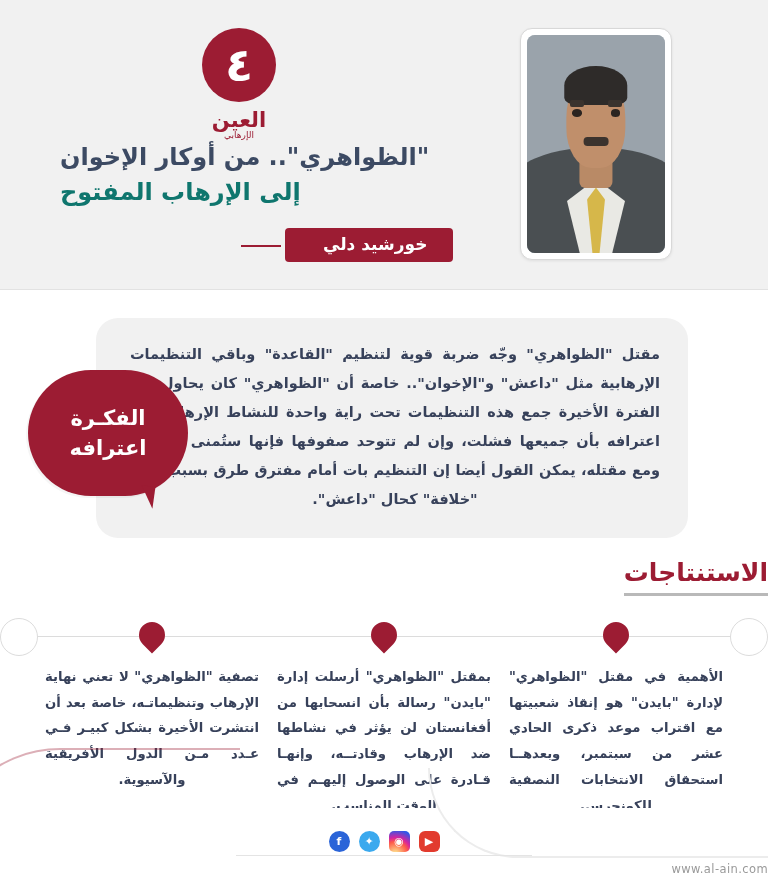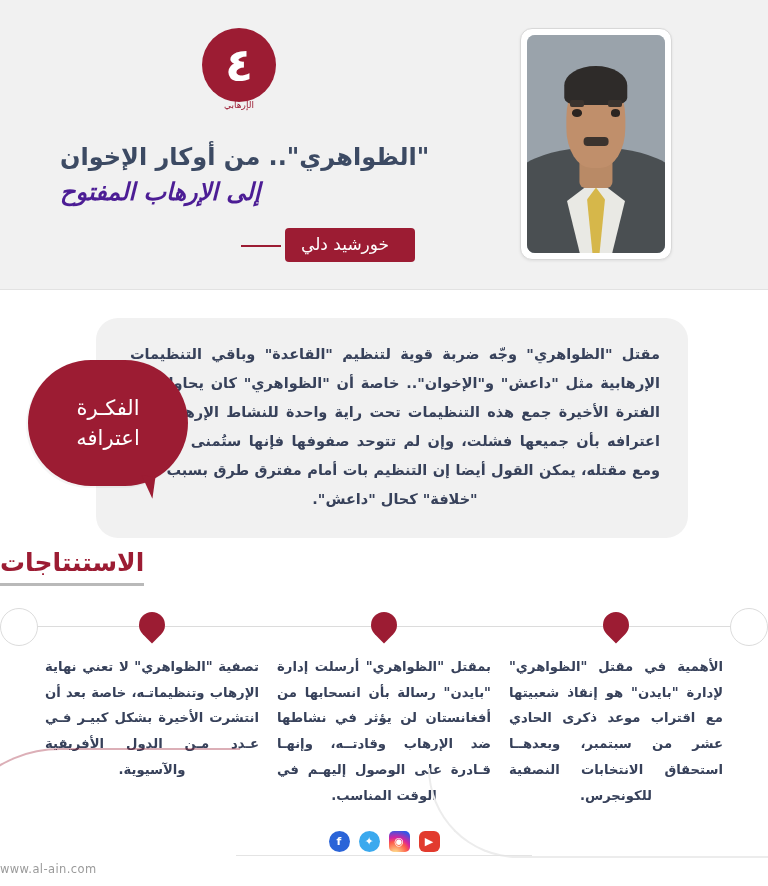--- a/index.html
+++ b/index.html
@@ -148,31 +148,31 @@
     top: 140px;
     left: 60px;
     right: 285px;
     text-align: left;
     color: #3c4a63;
     font-size: 24px;
     font-weight: 700;
     line-height: 1.45;
     direction: rtl;
   }
-  .headline .dark { color:#4c1d95;font-style:italic; }
+  .headline .dark { color:#0f766e; }
 
   .author-pill {
     position: absolute;
     top: 228px;
     left: 285px;
     background: #9c1c33;
     color: #fff;
     font-size: 17px;
-    font-weight: 400;
-    padding: 6px 26px 8px 16px;
+    font-weight: 700;
+    padding: 6px 26px 8px 38px;
     border-radius: 4px;
   }
   .author-pill::before{
     content:"";
     position:absolute;
     left:-44px; top:50%;
     width:40px; height:2px;
     background:#9c1c33;
   }
 
@@ -197,48 +197,49 @@
     text-align: justify;
     text-align-last: center;
     color: #37415a;
     font-size: 14.5px;
     line-height: 2.0;
     font-weight: 600;
   }
   .idea-badge {
     position: absolute;
     left: 28px;
-    top: 42px;
+    top: 52px;
     width: 160px;
     height: 126px;
     background: #9c1c33;
     border-radius: 70px 70px 70px 70px;
     color: #fff;
     display: flex;
     flex-direction: column;
     align-items: center;
     justify-content: center;
-    font-weight: 400;
+    font-weight: 700;
     font-size: 21px;
     line-height: 1.45;
     box-shadow: -2px 2px 0 rgba(0,0,0,.04);
   }
   .idea-badge::after{
     content:"";
     position:absolute;
     bottom:-12px; right:34px;
     border-left:14px solid transparent;
     border-right:0 solid transparent;
     border-top:22px solid #9c1c33;
     transform: rotate(8deg);
   }
 
   
   .conclusions {
-    text-align: left;
+    margin-top: 10px;
+    text-align: right;
     position: relative;
   }
   .conclusions h2 {
     display: inline-block;
     color: #9c1c33;
     font-size: 25px;
     font-weight: 700;
     padding-bottom: 6px;
     border-bottom: 3px solid #b9b9b9;
     direction: rtl;
@@ -342,21 +343,21 @@
     color: #fff; font-size: 11px; font-weight: 700;
   }
   .soc.yt { background:#e23b2e; border-radius:6px; }
   .soc.ig { background: radial-gradient(circle at 30% 110%, #fdf497, #fd5949 45%, #d6249f 60%, #285aeb 90%); }
   .soc.tw { background:#3ba9ee; border-radius:50%; }
   .soc.fb { background:#2a64d8; border-radius:50%; }
   .site {
     position: absolute;
     bottom: 10px;
     left: 0; right: 0;
-    text-align: left;
+    text-align: right;
     color: #9a9a9a;
     font-size: 11.5px;
     letter-spacing: .4px;
   }
   .site-line {
     position:absolute;
     bottom: 30px; left: 236px; right: 236px;
     height: 1px; background: #e4e4e4;
   }
 </style>
@@ -380,20 +381,21 @@
       <div class="p-eye l"></div>
       <div class="p-eye r"></div>
       <div class="p-mous"></div>
     </div>
   </div>
 
   <div class="logo-block">
     <div class="logo-circle">
       <span class="glyph">٤</span>
     </div>
+    <div class="logo-name">العين</div>
     <div class="logo-sub">الإرهابي</div>
   </div>
 
   <div class="headline">
     <div>"الظواهري".. من أوكار الإخوان</div>
     <div class="dark">إلى الإرهاب المفتوح</div>
   </div>
 
   <div class="author-pill">خورشيد دلي</div>
 </div>

